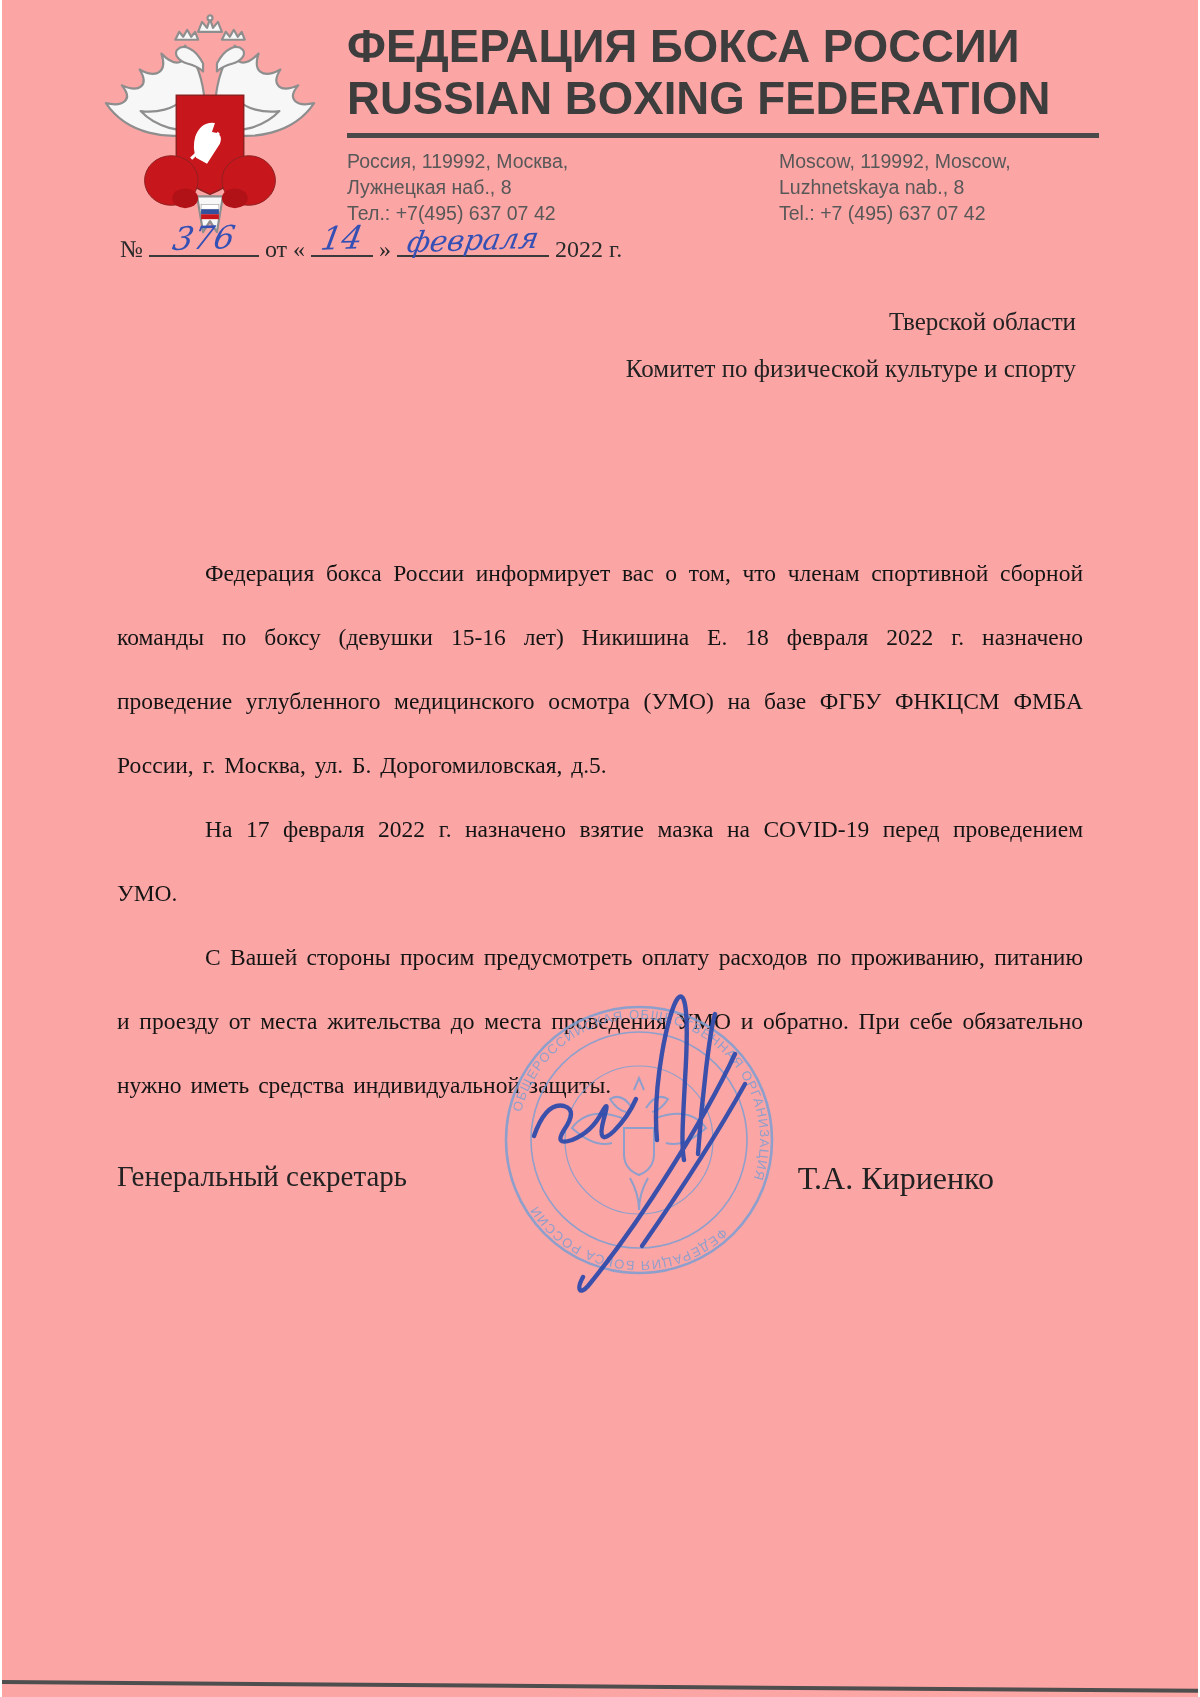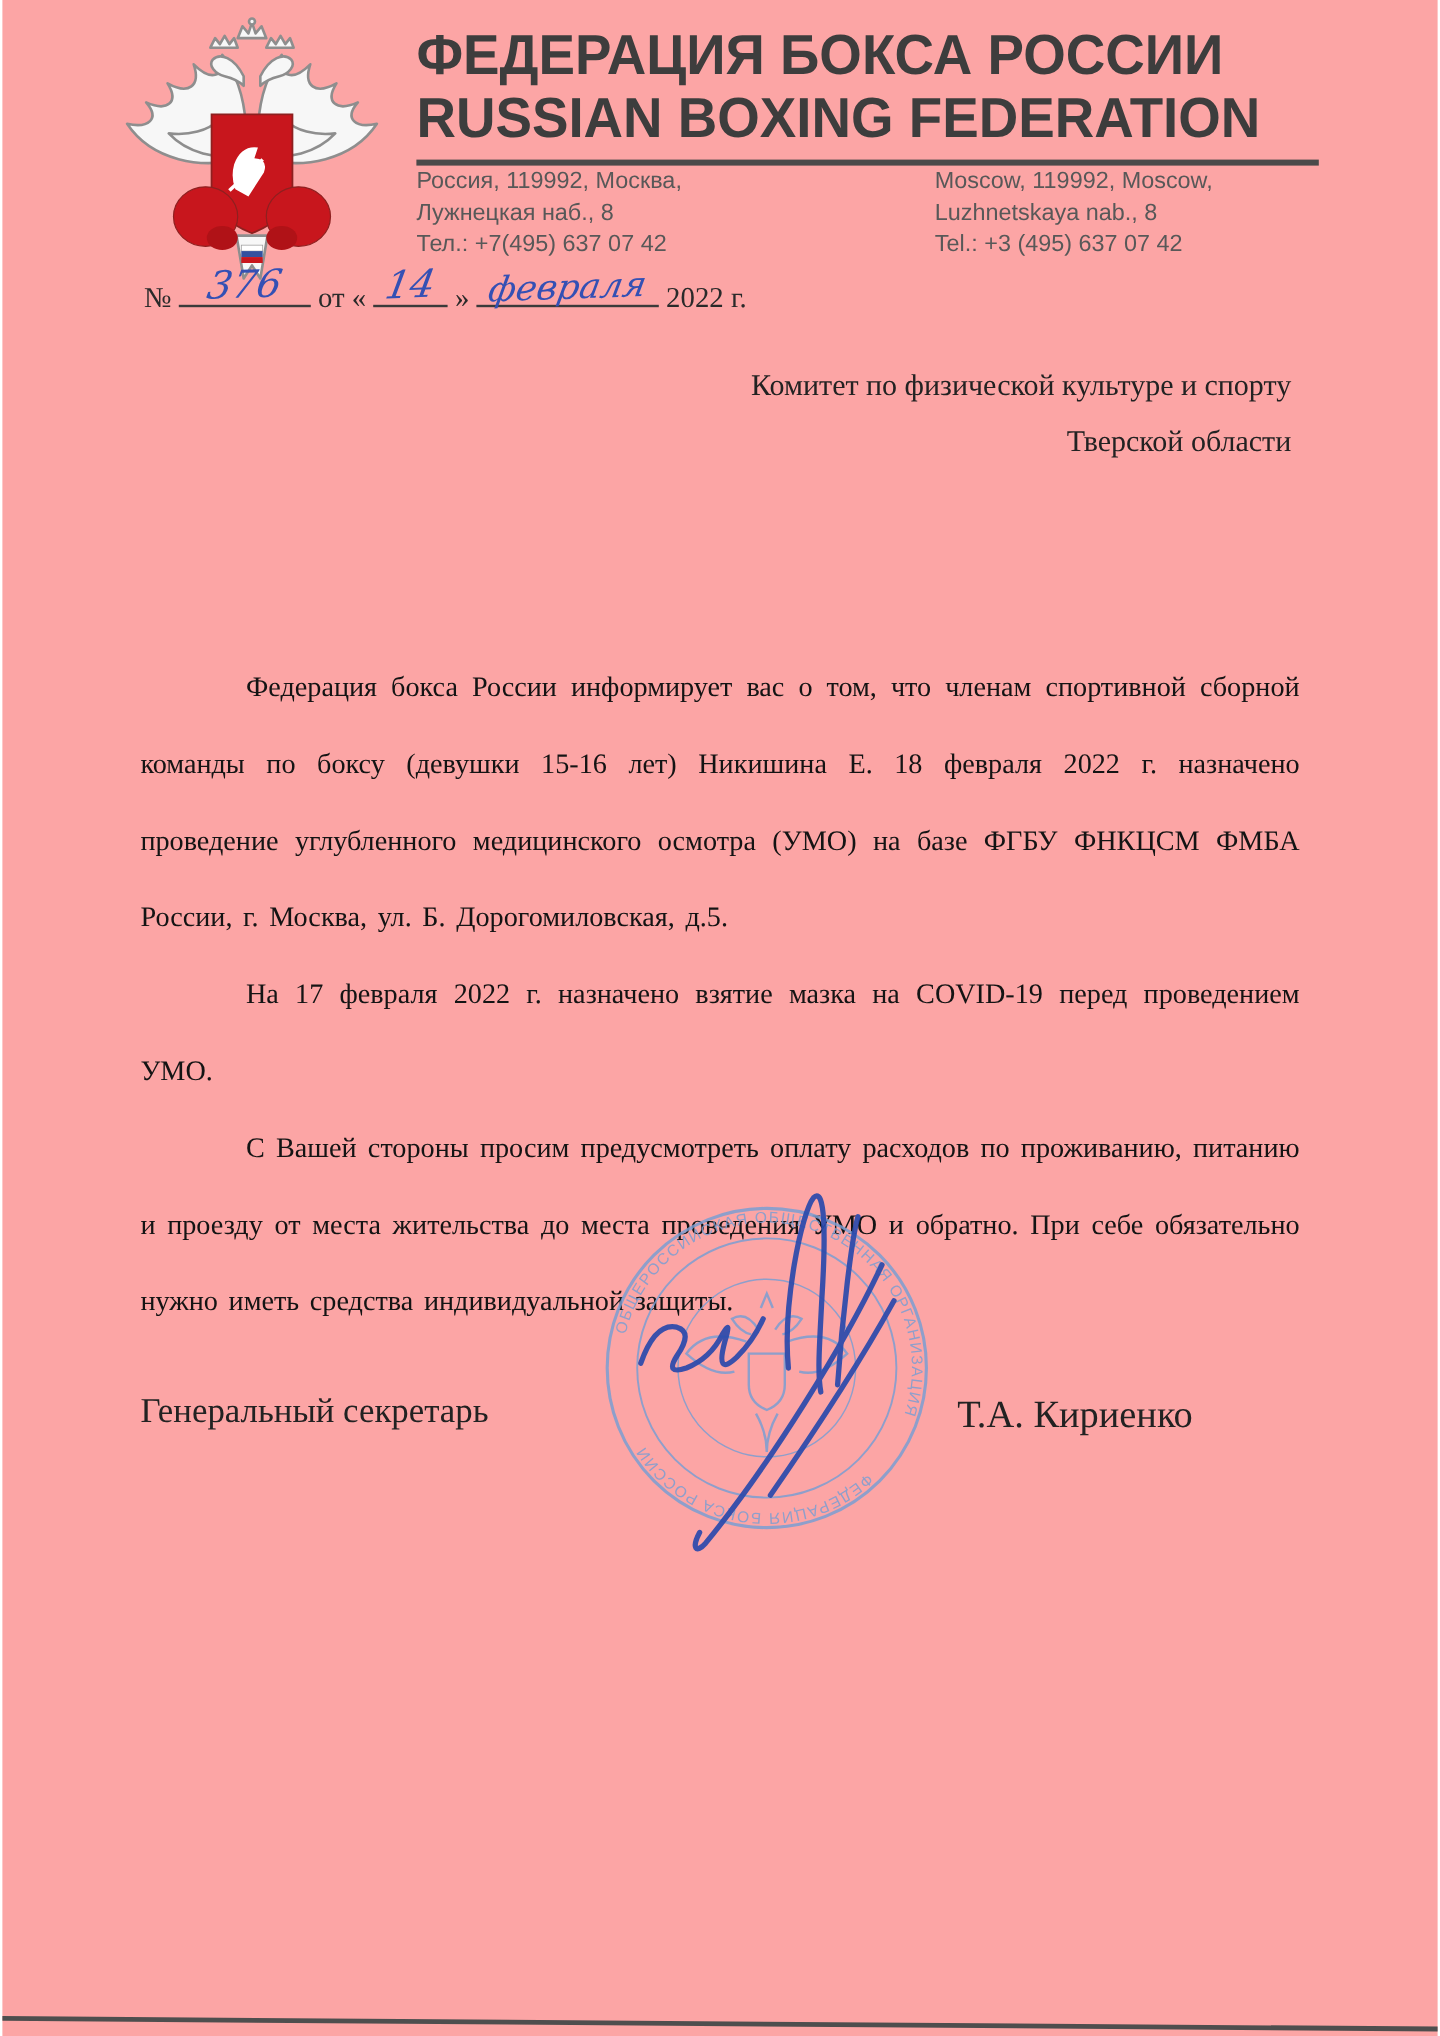--- a/index.html
+++ b/index.html
@@ -12,21 +12,21 @@
   
   .emblem { position:absolute; left:92px; top:10px; width:232px; height:228px; }
   .title-block { position:absolute; left:345px; top:20px; width:758px; }
   .org-name {
     font-family:"Liberation Sans", sans-serif; font-weight:bold;
     font-size:47px; line-height:52px; color:#3d3d3d; letter-spacing:0px;
     transform:scaleX(.97); transform-origin:left; white-space:nowrap;
   }
   .title-divider { height:5px; background:#4a4a4a; margin-top:9px; width:752px; }
   .addresses {
-    display:flex; margin-top:0; width:752px;
+    display:flex; margin-top:10px; width:752px;
     font-family:"Liberation Sans", sans-serif; font-size:19.5px;
     line-height:26px; color:#585858;align-items:center;
   }
   .addr-col { width:50%; }
   .addr-col.right { padding-left:56px; box-sizing:border-box; }
 
   
   .ref-line {
     position:absolute; left:118px; top:236px; width:560px;
     font-size:24px; white-space:nowrap;
@@ -128,38 +128,38 @@
     <div class="title-divider"></div>
     <div class="addresses">
       <div class="addr-col">
         <div>Россия, 119992, Москва,</div>
         <div>Лужнецкая наб., 8</div>
         <div>Тел.: +7(495) 637 07 42</div>
       </div>
       <div class="addr-col right">
         <div>Moscow, 119992, Moscow,</div>
         <div>Luzhnetskaya nab., 8</div>
-        <div>Tel.: +3 (495) 637 07 42</div>
+        <div>Tel.: +7 (495) 637 07 42</div>
       </div>
     </div>
   </div>
 
   <div class="ref-line">
     <span class="printed">№</span>
     <span class="blank num"><span class="handwritten">376</span></span>
     <span class="printed">от «</span>
     <span class="blank day"><span class="handwritten">14</span></span>
     <span class="printed">»</span>
     <span class="blank month"><span class="handwritten">февраля</span></span>
     <span class="printed">2022 г.</span>
   </div>
 
   <div class="recipient">
+    <div>Тверской области</div>
     <div>Комитет по физической культуре и спорту</div>
-    <div>Тверской области</div>
   </div>
 
   <div class="body-text">
     <p>Федерация бокса России информирует вас о том, что членам спортивной сборной команды по боксу (девушки 15-16 лет) Никишина Е. 18 февраля 2022 г. назначено проведение углубленного медицинского осмотра (УМО) на базе ФГБУ ФНКЦСМ ФМБА России, г. Москва, ул. Б. Дорогомиловская, д.5.</p>
     <p>На 17 февраля 2022 г. назначено взятие мазка на COVID-19 перед проведением УМО.</p>
     <p>С Вашей стороны просим предусмотреть оплату расходов по проживанию, питанию и проезду от места жительства до места проведения УМО и обратно. При себе обязательно нужно иметь средства индивидуальной защиты.</p>
   </div>
 
   <svg class="stamp-wrap" viewBox="0 0 345 345" aria-hidden="true">
     <defs>

